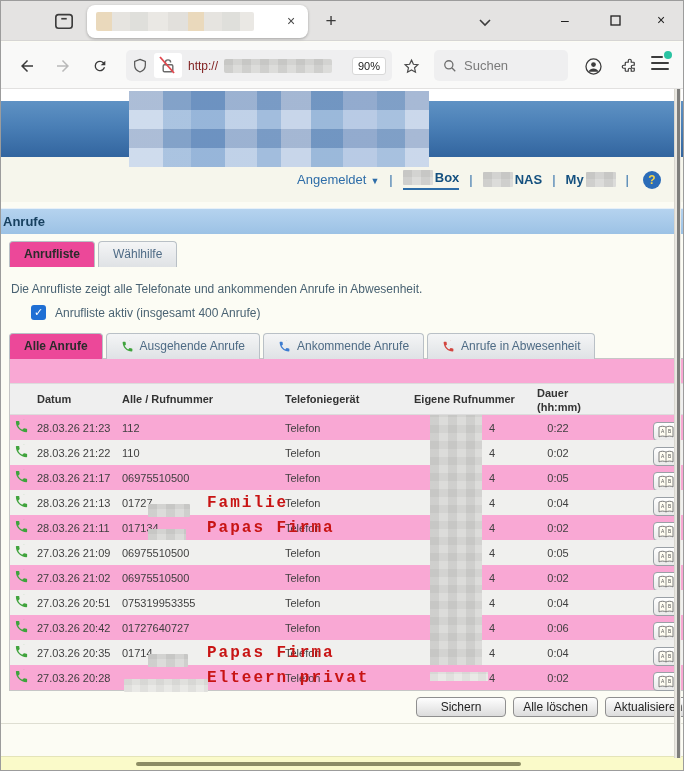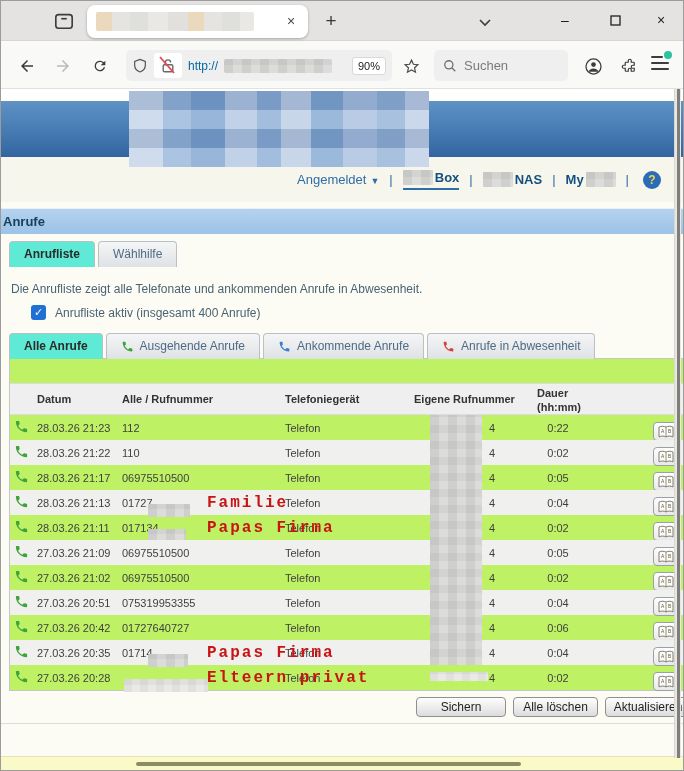--- a/index.html
+++ b/index.html
@@ -13,21 +13,21 @@
 .tab-close{position:absolute;right:7px;top:6px;width:20px;height:20px;text-align:center;line-height:20px;font-size:14px;color:#4A4A4A;border-radius:4px}
 .newtab{position:absolute;left:316px;top:6px;width:28px;height:28px;text-align:center;line-height:27px;font-size:19px;color:#3A3A3A;border-radius:4px}
 .tabs-chevron{position:absolute;left:472px;top:10px;width:24px;height:22px;display:flex;align-items:center;justify-content:center}
 .winbtn{position:absolute;top:6px;width:32px;height:27px;text-align:center;line-height:27px;font-size:14px;color:#1F1F1F}
 .win-min{left:548px}.win-max{left:598px}.win-close{left:644px}
 .toolbar{position:absolute;top:41px;left:0;right:0;height:47px;background:#F9F9F8;border-bottom:1px solid #E2E1E0}
 .navicon{position:absolute;top:12px;width:24px;height:24px;display:flex;align-items:center;justify-content:center}
 .urlbar{position:absolute;left:125px;top:8px;width:266px;height:31px;background:#EFEFF0;border-radius:5px;display:flex;align-items:center;padding:0 6px;gap:6px}
 .lockbox{width:28px;height:25px;background:#FFF;border-radius:3px;display:flex;align-items:center;justify-content:center;position:relative}
 .lockslash{position:absolute;left:4px;top:3px;width:20px;height:18px}
-.scheme{color:#0369a1;font-size:12px;white-space:nowrap}
+.scheme{color:#7f1d1d;font-size:12px;white-space:nowrap}
 .urlblur{width:108px;height:14px;border-radius:2px}
 .zoombadge{margin-left:auto;background:#FFF;border:1px solid #D8D8D8;border-radius:3px;font-size:11px;color:#222;padding:2px 5px}
 .star{position:absolute;left:398px;top:12px}
 .searchbar{position:absolute;left:433px;top:8px;width:134px;height:31px;background:#EFEFF0;border-radius:5px;display:flex;align-items:center;padding:0 9px;gap:7px}
 .search-ph{color:#7A7A7A;font-size:13px}
 .acct{left:580px}.puzzle{left:616px}
 .hamburger{position:absolute;left:650px;top:14px;width:18px;height:16px}
 .hamburger i{display:block;height:2px;background:#3C3C3C;margin-bottom:4px;border-radius:1px}
 .hamburger i:nth-child(1){width:12px}.hamburger i:nth-child(2){width:18px}.hamburger i:nth-child(3){width:18px}
 .greendot{position:absolute;right:-3px;top:-5px;width:8px;height:8px;border-radius:50%;background:#2AC3A2}
@@ -46,27 +46,27 @@
 .sitenav .sep{color:#2E6DA8;margin:0 10px}
 .navlink{font-weight:bold;color:#14507F;display:inline-flex;align-items:center;gap:2px}
 .nav-underline{border-bottom:2px solid #2E6DA8;padding-bottom:3px}
 .navblur{width:30px;height:15px;border-radius:1px}
 .caret{color:#2E6DA8;font-size:9px;margin-left:4px}
 .helpicon{width:18px;height:18px;border-radius:50%;background:#2B6CB8;color:#F4D34B;font-weight:bold;font-size:12px;text-align:center;line-height:18px;margin-left:4px}
 .sec-title{position:absolute;top:119px;left:0;right:0;height:26px;background:linear-gradient(180deg,#B5D3EF,#9CC2E5);color:#17405F;font-weight:bold;font-size:13px;line-height:26px;padding-left:2px;border-top:1px solid #E7F0F8}
 .tabbar{position:absolute;left:8px;display:flex;gap:3px;z-index:2}
 .main-tabs{top:152px}
 .uitab{padding:5px 14px 6px;border:1px solid #B9C0C6;border-bottom:none;border-radius:4px 4px 0 0;font-size:12px;background:linear-gradient(180deg,#F4F5F6,#DFE2E5);color:#4E6B85;white-space:nowrap;display:inline-flex;align-items:center;gap:6px}
-.uitab.active{background:#5eead4;font-weight:bold;color:#2B2B2B;position:relative}
+.uitab.active{background:#ec4899;font-weight:bold;color:#2B2B2B;position:relative}
 .intro{position:absolute;top:193px;left:10px;font-size:12px;color:#4A6373}
 .chkrow{position:absolute;top:216px;left:30px;display:flex;align-items:center;gap:9px}
 .checkbox{width:15px;height:15px;background:#1F6FD4;border-radius:3px;color:#FFF;font-size:11px;text-align:center;line-height:15px}
 .chklabel{font-size:12px;color:#4A6373}
 .filter-tabs{top:244px}
-.panel{position:absolute;top:269px;left:8px;right:0;height:333px;border:1px solid #C6C6C6;border-right:none;background:#bef264}
+.panel{position:absolute;top:269px;left:8px;right:0;height:333px;border:1px solid #C6C6C6;border-right:none;background:#f9a8d4}
 .thead{position:absolute;top:24px;left:0;right:0;height:32px;background:#EFEFEF;border-top:1px solid #DCDCDC;border-bottom:1px solid #DCDCDC}
 .thead span{position:absolute;font-size:11px;font-weight:bold;color:#333;top:9px}
 .th-datum{left:27px}.th-name{left:112px}.th-device{left:275px}.th-own{left:404px}
 .th-dauer{left:527px;top:2px !important;white-space:pre-line;line-height:14px}
 .rows{position:absolute;top:56px;left:0;right:0}
 .row{position:relative;height:25px;font-size:11px;color:#3F3F3F}
 .row.alt{background:#F0F0EE}
 .row span{position:absolute;top:7px;white-space:nowrap}
 .c-icon{left:4px;top:4px !important}
 .c-datum{left:27px}.c-name{left:112px}.c-device{left:275px}

